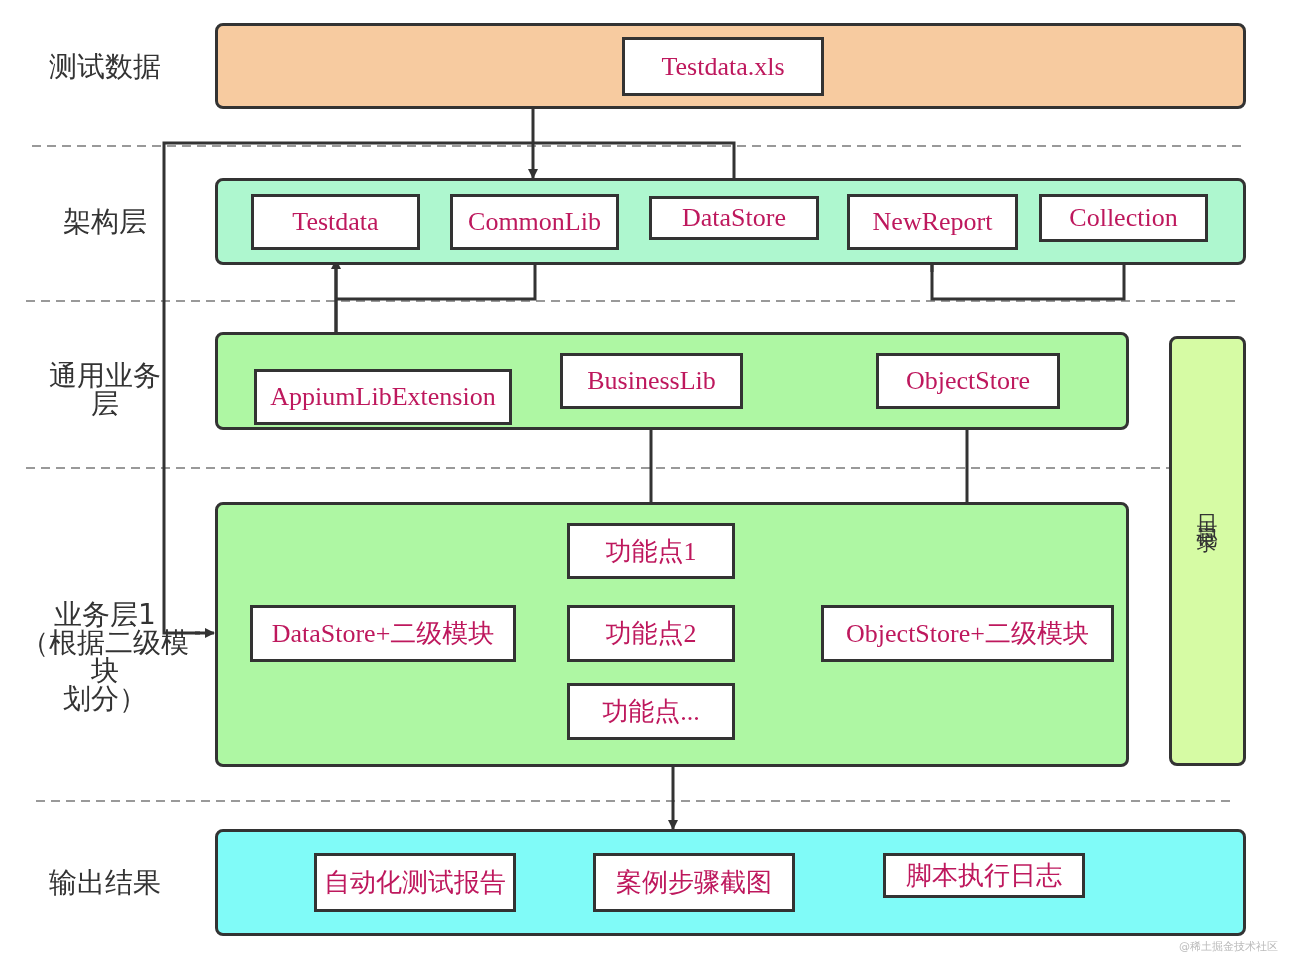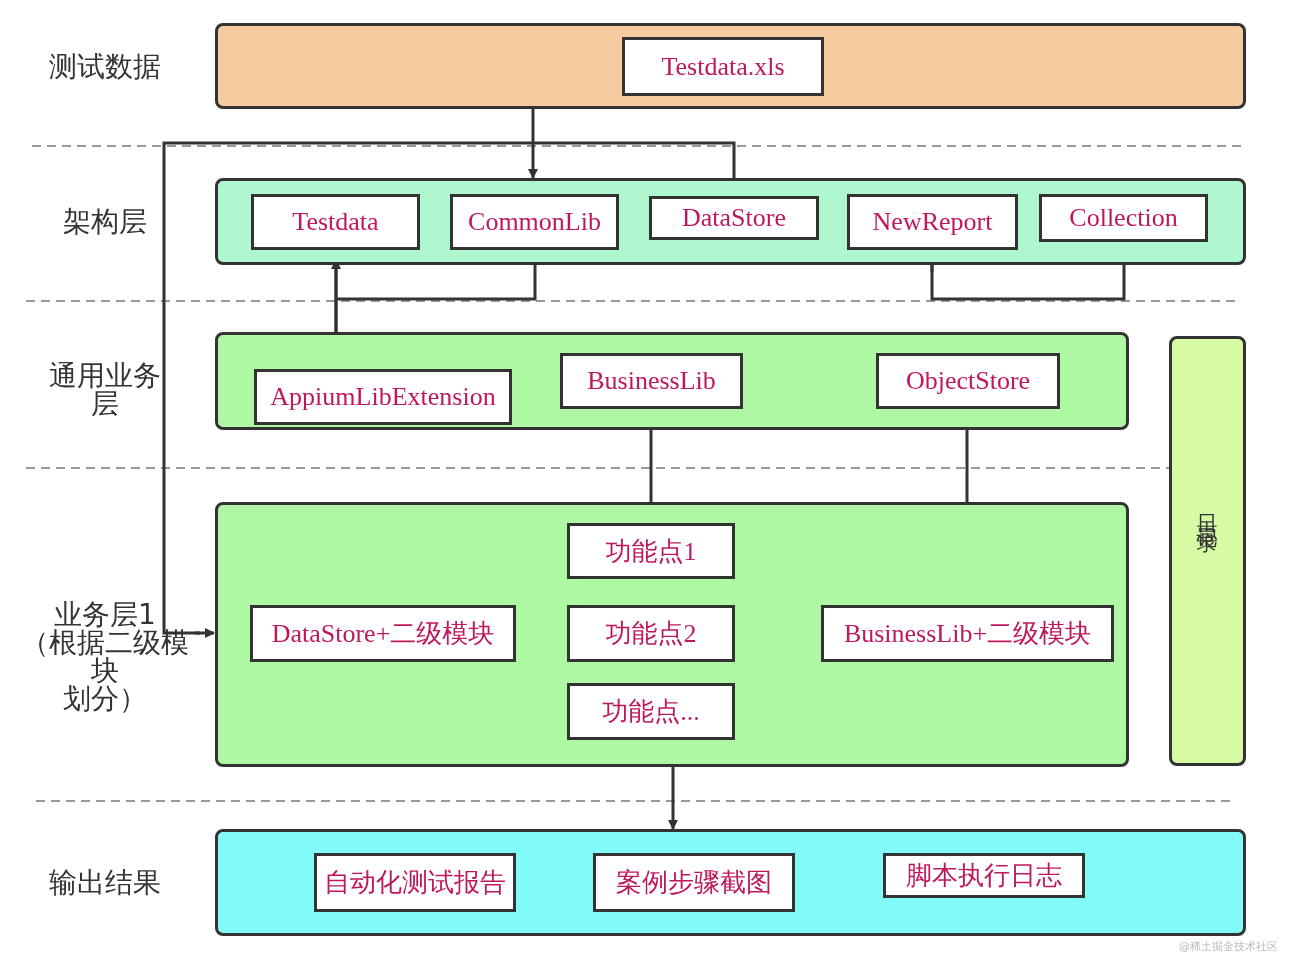--- a/index.html
+++ b/index.html
@@ -89,21 +89,21 @@
 <div class="node" style="left:847px;top:194px;width:171px;height:56px;">NewReport</div>
 <div class="node" style="left:1039px;top:194px;width:169px;height:48px;">Collection</div>
 
 <div class="layer" style="left:215px;top:332px;width:914px;height:98px;background:#aef7a3;"></div>
 <div class="node" style="left:254px;top:353px;width:258px;height:56px;margin-top:16px;">AppiumLibExtension</div>
 <div class="node" style="left:560px;top:353px;width:183px;height:56px;">BusinessLib</div>
 <div class="node" style="left:876px;top:353px;width:184px;height:56px;">ObjectStore</div>
 
 <div class="layer" style="left:215px;top:502px;width:914px;height:265px;background:#aef7a3;"></div>
 <div class="node" style="left:250px;top:605px;width:266px;height:57px;">DataStore+二级模块</div>
-<div class="node" style="left:821px;top:605px;width:293px;height:57px;">BusinessLib+二级模块</div>
+<div class="node" style="left:821px;top:605px;width:293px;height:57px;">ObjectStore+二级模块</div>
 <div class="node" style="left:567px;top:523px;width:168px;height:56px;">功能点1</div>
 <div class="node" style="left:567px;top:605px;width:168px;height:57px;">功能点2</div>
 <div class="node" style="left:567px;top:683px;width:168px;height:57px;">功能点...</div>
 
 <div class="layer" style="left:1169px;top:336px;width:77px;height:430px;background:#d6fba4;"></div>
 <div class="vert" style="left:1193px;top:498px;">日志记录</div>
 
 <div class="layer" style="left:215px;top:829px;width:1031px;height:107px;background:#80fbf8;"></div>
 <div class="node" style="left:314px;top:853px;width:202px;height:59px;">自动化测试报告</div>
 <div class="node" style="left:593px;top:853px;width:202px;height:59px;">案例步骤截图</div>

